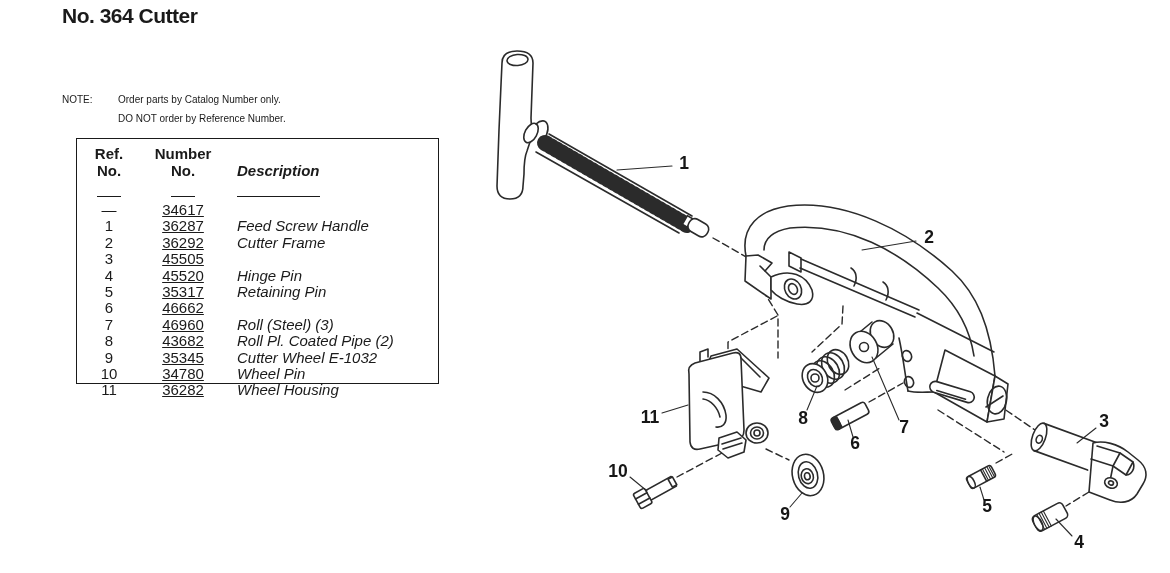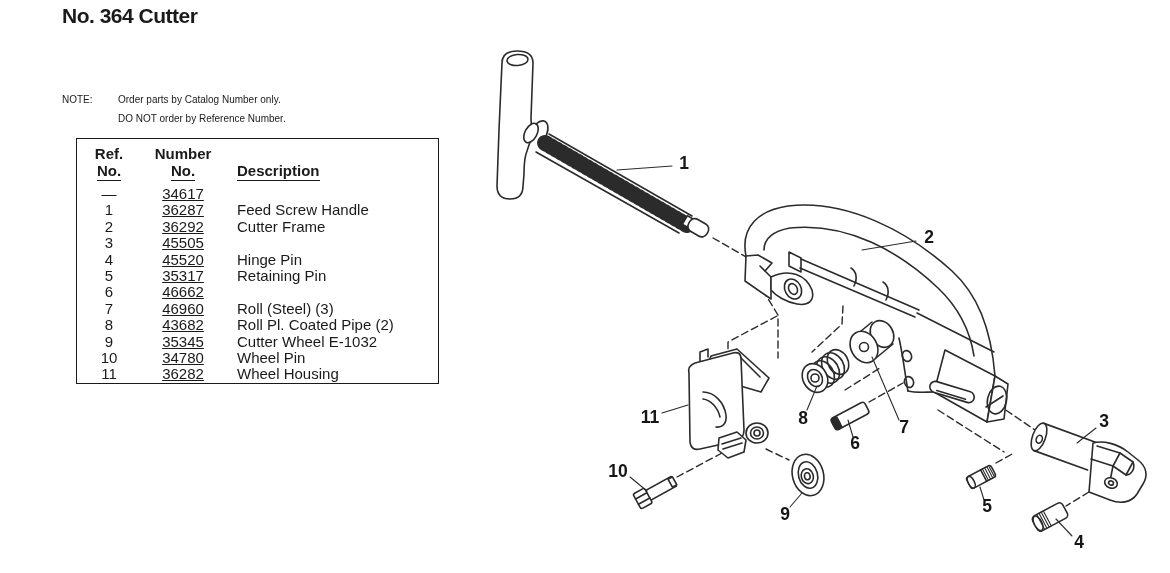--- a/index.html
+++ b/index.html
@@ -19,25 +19,25 @@
   }
   .table-box{
     position:absolute;left:60px;top:138px;width:363px;height:246px;
     border:1.6px solid #1a1a1a;box-sizing:border-box;
     padding-top:6px;
     margin-left:16px;
   }
   .grid-row{display:grid;grid-template-columns:64px 84px 1fr;}
   .c-ref{text-align:center;}
   .c-cat{text-align:center;text-decoration:underline;}
-  .c-desc{padding-left:12px;}
+  .c-desc{padding-left:12px;font-style:italic;}
   .hdr{font-size:15px;font-weight:bold;line-height:17px;margin-bottom:5px;}
   .hdr .cell{display:flex;flex-direction:column;justify-content:flex-end;align-items:center;}
   .hdr .cell.left{align-items:flex-start;}
-  .u{border-bottom:1.6px solid #1a1a1a;padding-bottom:1px;}
+  .u{border-bottom:1.6px solid #1a1a1a;padding-bottom:17px;}
   .rows .grid-row{font-size:15px;line-height:16.4px;font-weight:normal;}
   svg text.lbl{
     font-family:"Liberation Sans","DejaVu Sans",sans-serif;
     font-size:17.5px;font-weight:bold;fill:#161616;text-anchor:middle;
   }
 </style>
 </head>
 <body>
 
 <div class="title">No. 364 Cutter</div>

